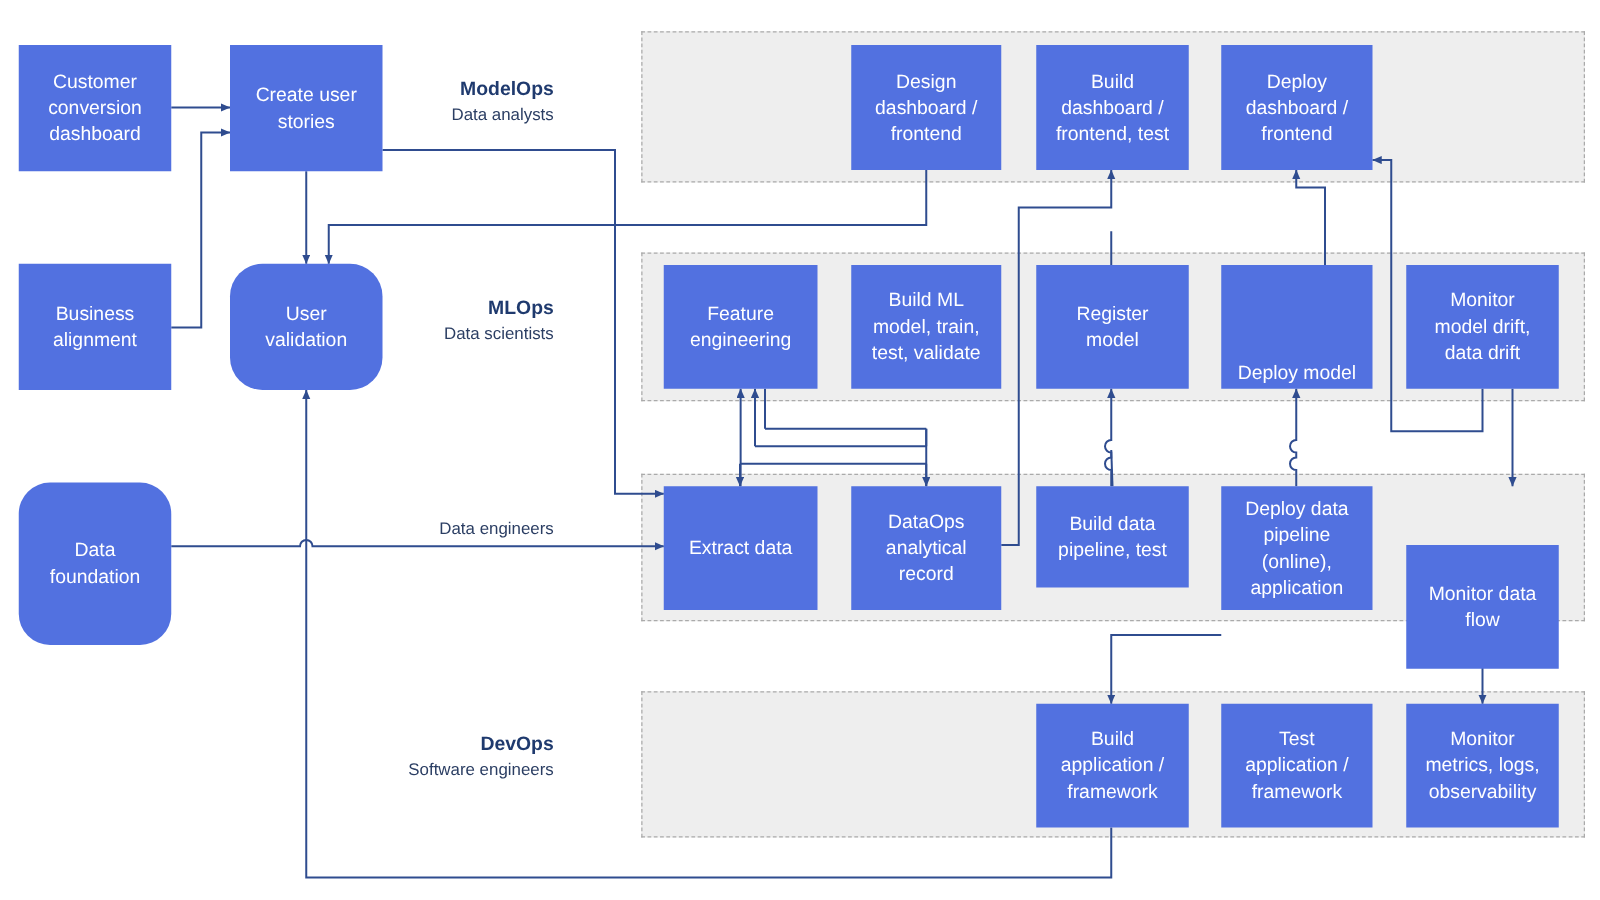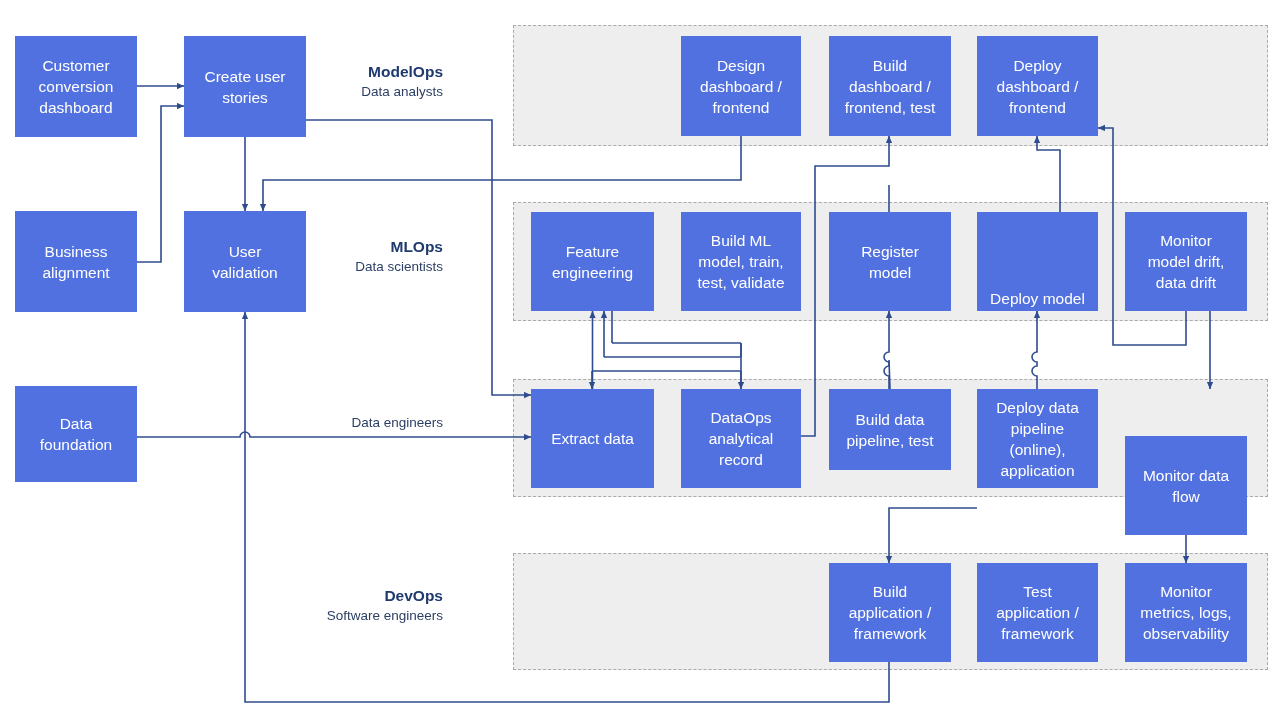--- a/index.html
+++ b/index.html
@@ -85,33 +85,33 @@
           <span>conversion</span>
           <span>dashboard</span>
         </div>
       </div>
       <div class="node" style="left: 15px; top: 211px; width: 122px; height: 101px;">
         <div>
           <span>Business</span>
           <span>alignment</span>
         </div>
       </div>
-      <div class="node" style="left: 15px; top: 386px; width: 122px; height: 96px;">
+      <div class="node" style="left: 15px; top: 386px; width: 122px; height: 130px; border-radius: 25px;">
         <div>
           <span>Data</span>
           <span>foundation</span>
         </div>
       </div>
       <div class="node" style="left: 184px; top: 36px; width: 122px; height: 101px;">
         <div>
           <span>Create user</span>
           <span>stories</span>
         </div>
       </div>
-      <div class="node" style="left: 184px; top: 211px; width: 122px; height: 101px;">
+      <div class="node" style="left: 184px; top: 211px; width: 122px; height: 101px; border-radius: 26px;">
         <div>
           <span>User</span>
           <span>validation</span>
         </div>
       </div>
       <div class="node" style="left: 681px; top: 36px; width: 120px; height: 100px;">
         <div>
           <span>Design</span>
           <span>dashboard /</span>
           <span>frontend</span>

